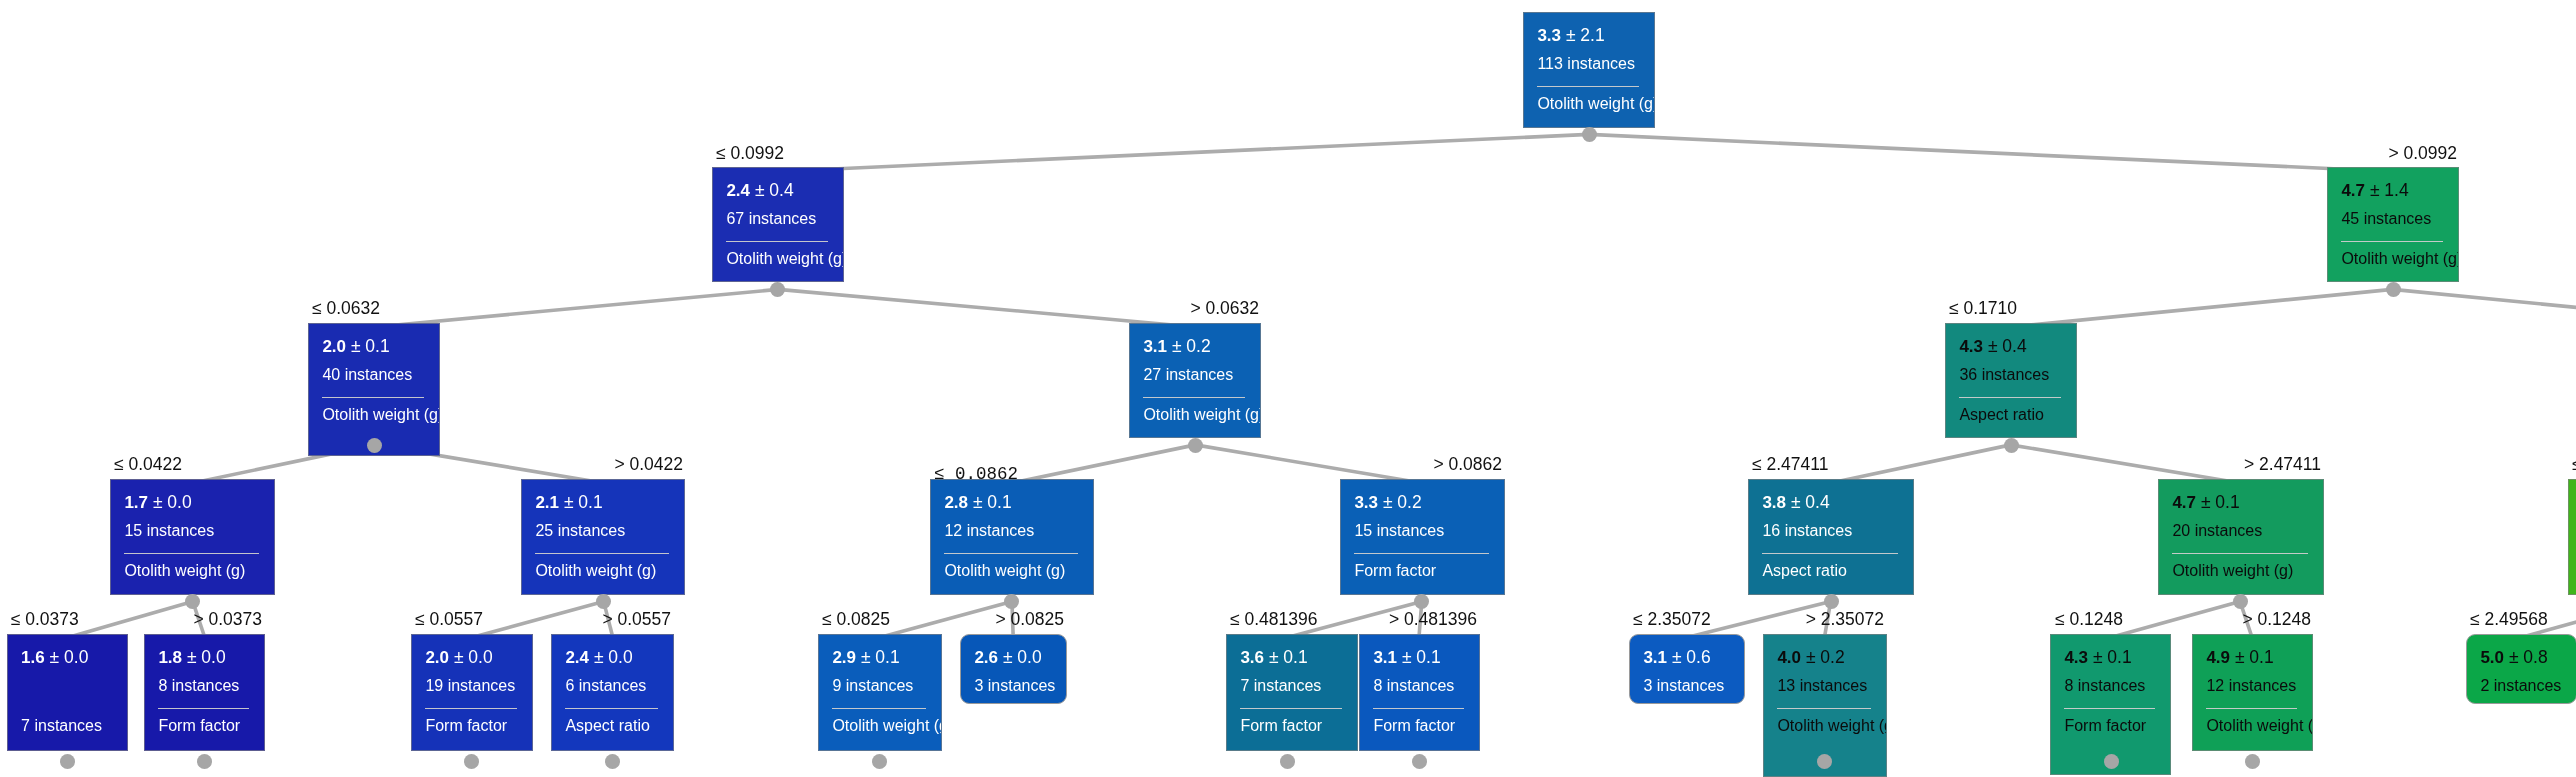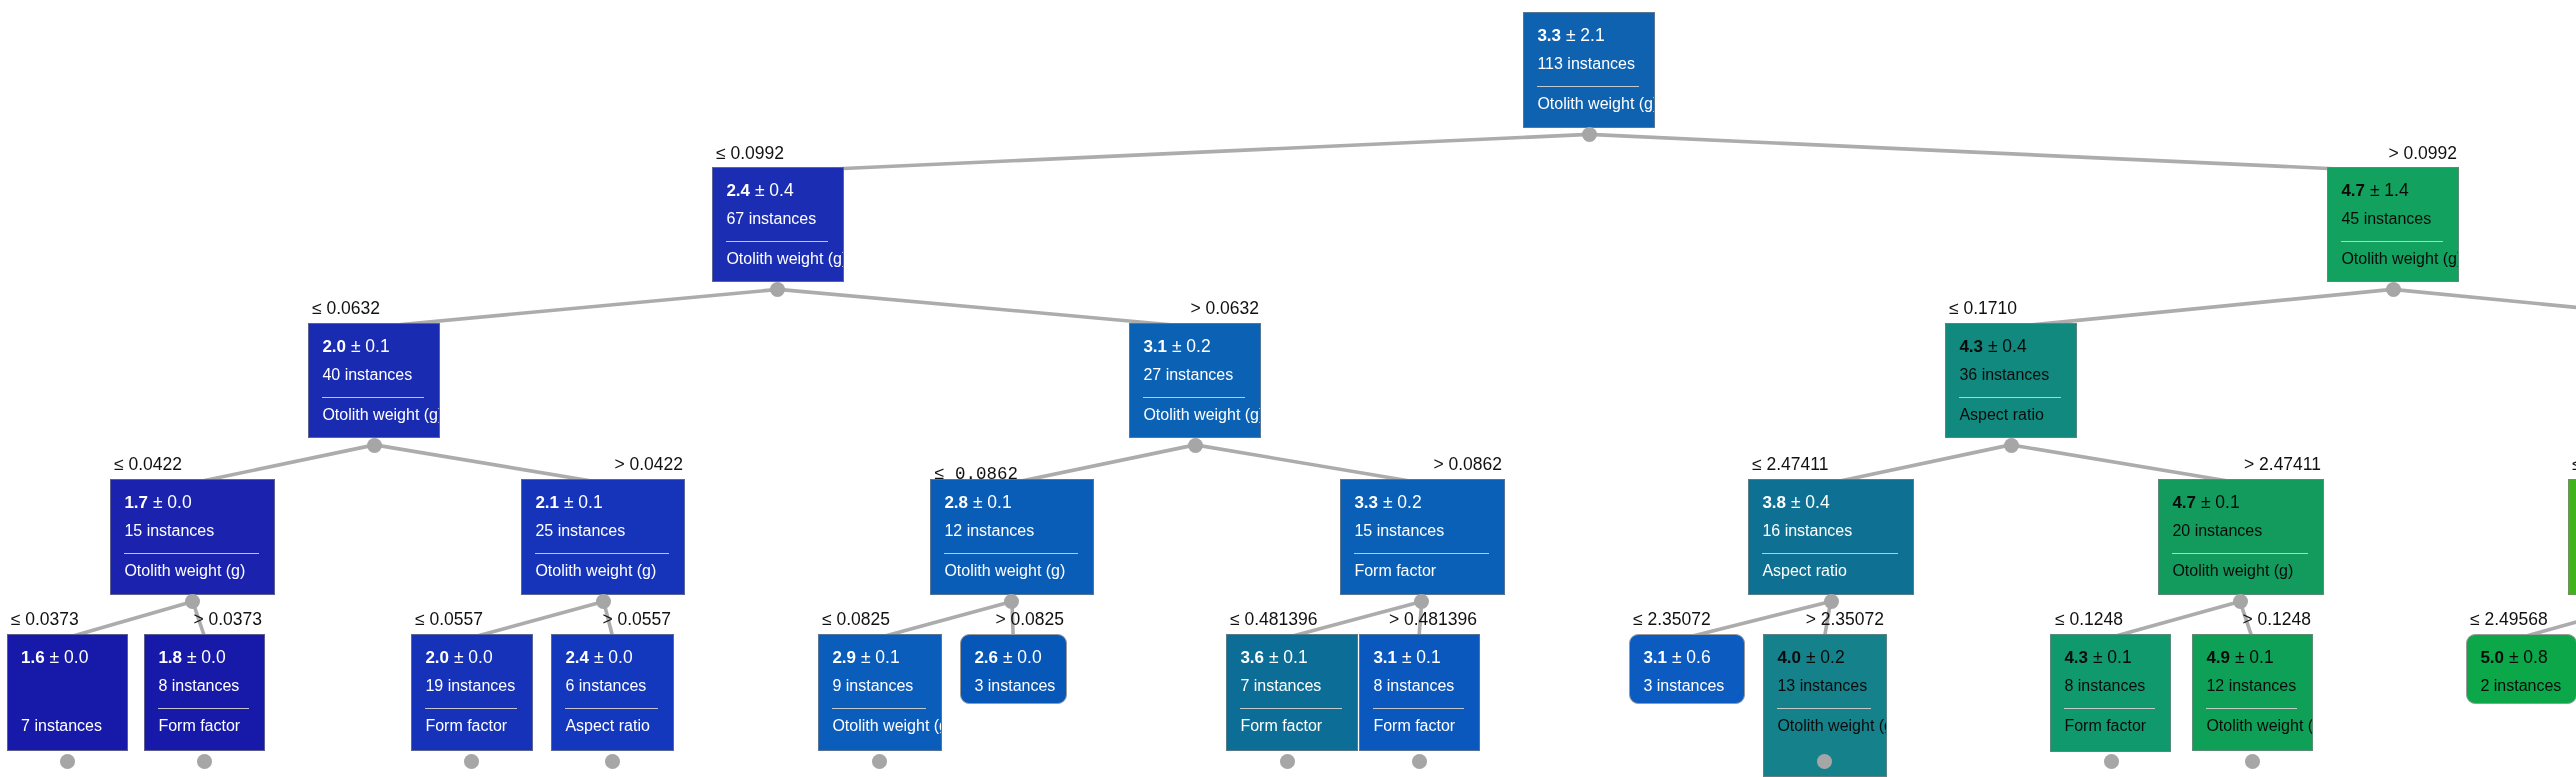--- a/index.html
+++ b/index.html
@@ -70,21 +70,21 @@
     <div class="edge-label" style="top: 143px; left: 716px;">≤ 0.0992</div>
     <div class="dot" style="width: 15px; height: 15px; background: rgb(166, 166, 166); left: 770px; top: 282px;"></div>
     <div class="node dark" style="left: 2327px; top: 167px; width: 132px; height: 115px; background: rgb(18, 161, 95);">
       <div class="val"><b>4.7</b> <span>± 1.4</span></div>
       <div class="inst">45 instances</div>
       <div class="sep"></div>
       <div class="attr">Otolith weight (g)</div>
     </div>
     <div class="edge-label" style="top: 143px; right: 608px;">&gt; 0.0992</div>
     <div class="dot" style="width: 15px; height: 15px; background: rgb(166, 166, 166); left: 2386px; top: 282px;"></div>
-    <div class="node light" style="left: 308px; top: 323px; width: 132px; height: 115px; background: rgb(25, 43, 177);">
+    <div class="node light" style="left: 308px; top: 323px; width: 132px; height: 133px; background: rgb(25, 43, 177);">
       <div class="val"><b>2.0</b> <span>± 0.1</span></div>
       <div class="inst">40 instances</div>
       <div class="sep"></div>
       <div class="attr">Otolith weight (g)</div>
     </div>
     <div class="edge-label" style="top: 298px; left: 312px;">≤ 0.0632</div>
     <div class="dot" style="width: 15px; height: 15px; background: rgb(166, 166, 166); left: 367px; top: 438px;"></div>
     <div class="node light" style="left: 1129px; top: 323px; width: 132px; height: 115px; background: rgb(11, 97, 180);">
       <div class="val"><b>3.1</b> <span>± 0.2</span></div>
       <div class="inst">27 instances</div>
@@ -218,21 +218,21 @@
     </div>
     <div class="edge-label" style="top: 609px; left: 1633px;">≤ 2.35072</div>
     <div class="node dark" style="left: 1763px; top: 634px; width: 124px; height: 143px; background: rgb(21, 130, 139);">
       <div class="val"><b>4.0</b> <span>± 0.2</span></div>
       <div class="inst">13 instances</div>
       <div class="sep"></div>
       <div class="attr">Otolith weight (g)</div>
     </div>
     <div class="edge-label" style="top: 609px; right: 1181px;">&gt; 2.35072</div>
     <div class="dot" style="width: 15px; height: 15px; background: rgb(166, 166, 166); left: 1817px; top: 754px;"></div>
-    <div class="node dark" style="left: 2050px; top: 634px; width: 121px; height: 118px; background: rgb(17, 153, 110);">
+    <div class="node dark" style="left: 2050px; top: 634px; width: 121px; height: 141px; background: rgb(17, 153, 110);">
       <div class="val"><b>4.3</b> <span>± 0.1</span></div>
       <div class="inst">8 instances</div>
       <div class="sep"></div>
       <div class="attr">Form factor</div>
     </div>
     <div class="edge-label" style="top: 609px; left: 2055px;">≤ 0.1248</div>
     <div class="dot" style="width: 15px; height: 15px; background: rgb(166, 166, 166); left: 2104px; top: 754px;"></div>
     <div class="node dark" style="left: 2192px; top: 634px; width: 121px; height: 117px; background: rgb(15, 160, 87);">
       <div class="val"><b>4.9</b> <span>± 0.1</span></div>
       <div class="inst">12 instances</div>

